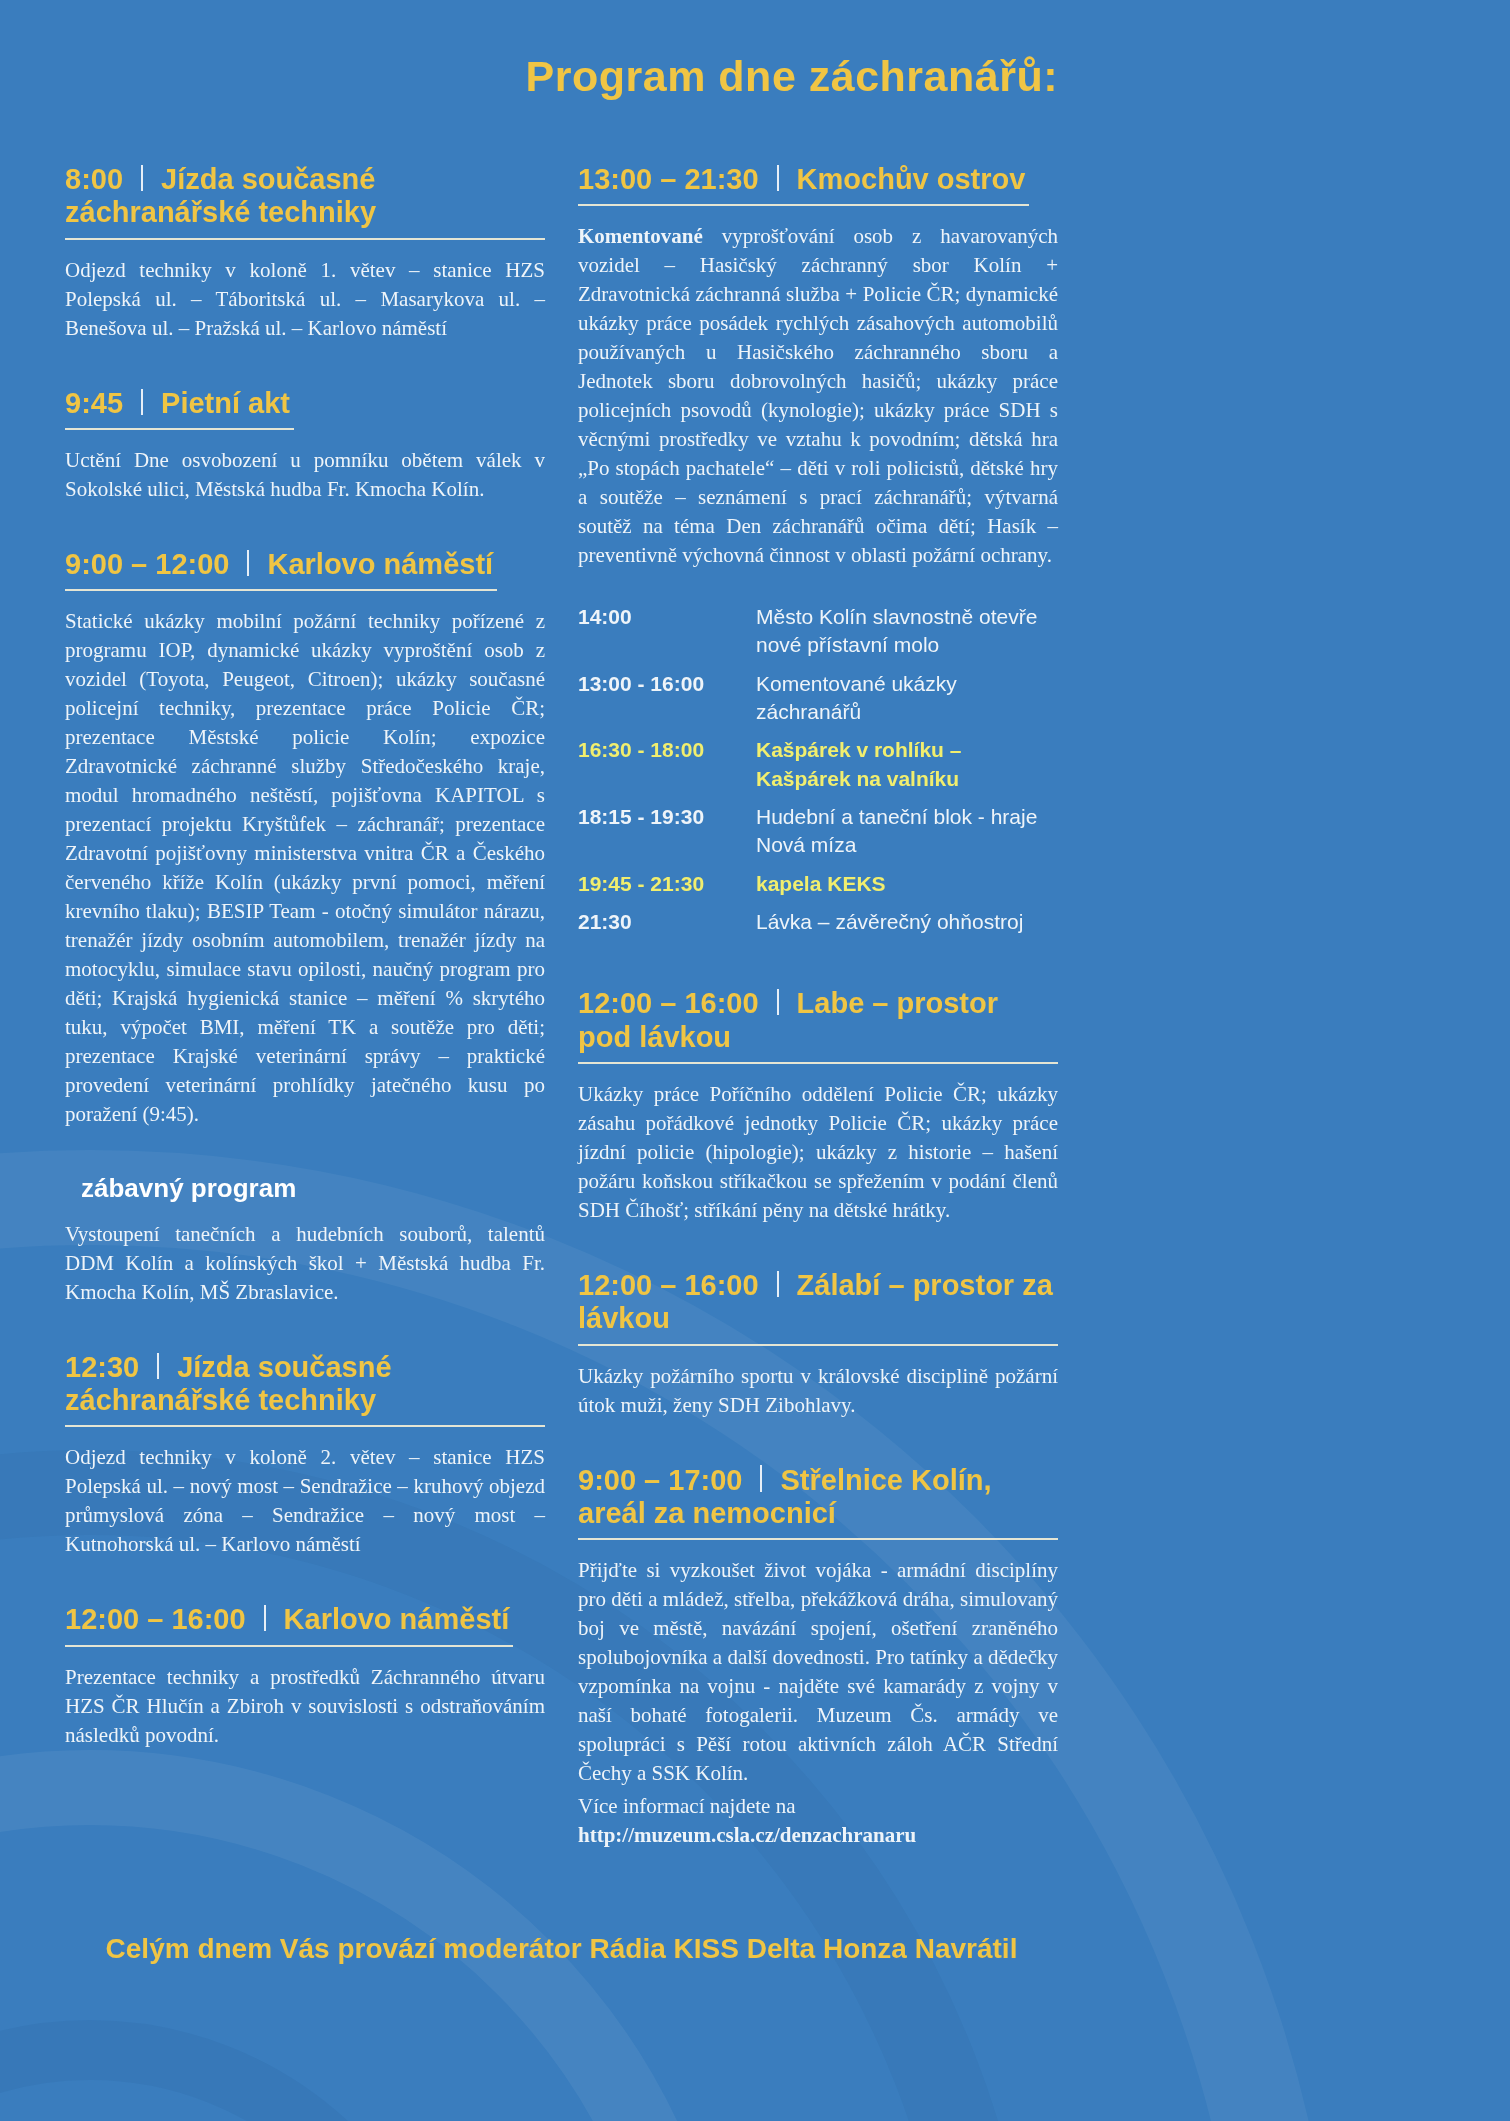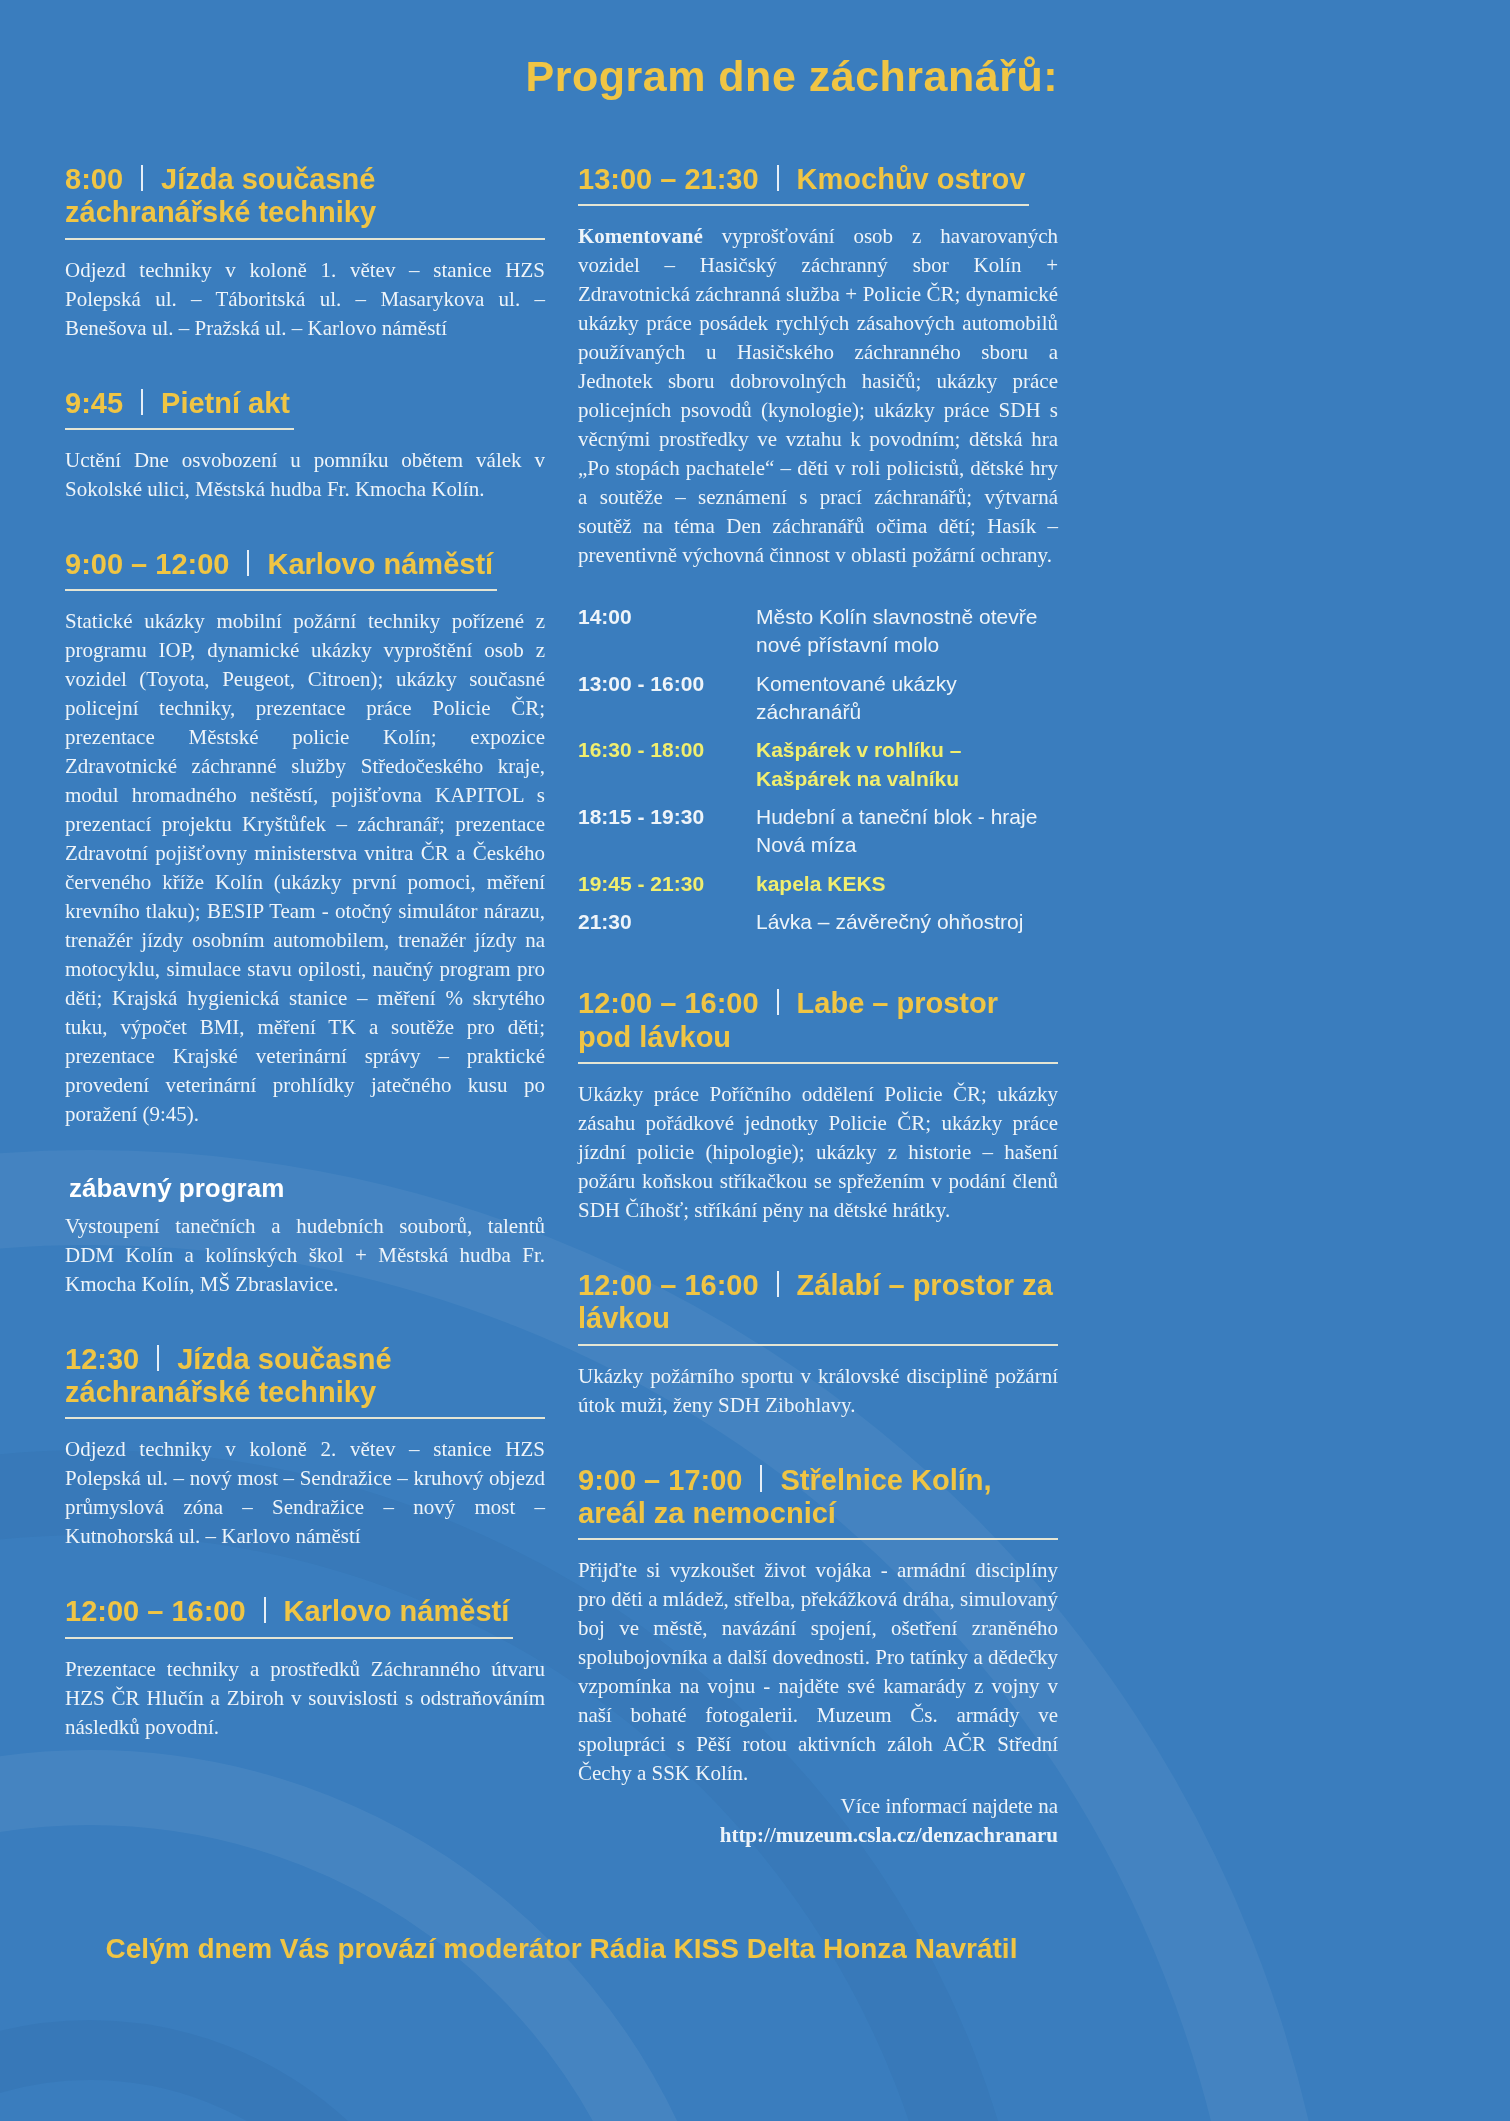--- a/index.html
+++ b/index.html
@@ -36,24 +36,24 @@
     color:var(--accent-yellow);font-size:29px;font-weight:bold;line-height:1.15;
   }
   .sec-head .bar{
     display:inline-block;width:2px;height:.9em;margin:0 18px;
     background:rgba(255,255,255,0.88);vertical-align:-2px;
   }
   .sec p{
     margin:16px 0 0 0;font-size:21px;line-height:1.38;
     text-align:justify;color:var(--text-white);font-family:Liberation Serif, serif;
   }
-  .sec p.more{margin-top:4px;text-align:right;}
+  .sec p.more{margin-top:4px;text-align:left;}
   .sec p strong{font-weight:bold;}
 
-  .fun-h{margin:4px;color:#ffffff;font-size:26px;font-weight:bold;line-height:1.2;}
+  .fun-h{margin:16px;color:#ffffff;font-size:26px;font-weight:bold;line-height:1.2;}
   .fun p{margin-top:8px;}
 
   .sched{margin:28px 0 46px 0;font-size:21px;}
   .srow{display:flex;line-height:1.35;padding:5px 0;}
   .srow .t{flex:none;width:178px;font-weight:bold;}
   .srow .d{flex:1;}
   .srow.hl{color:var(--highlight-yellow);font-weight:bold;}
 
   .mod-line{
     margin-top:39px;text-align:center;

